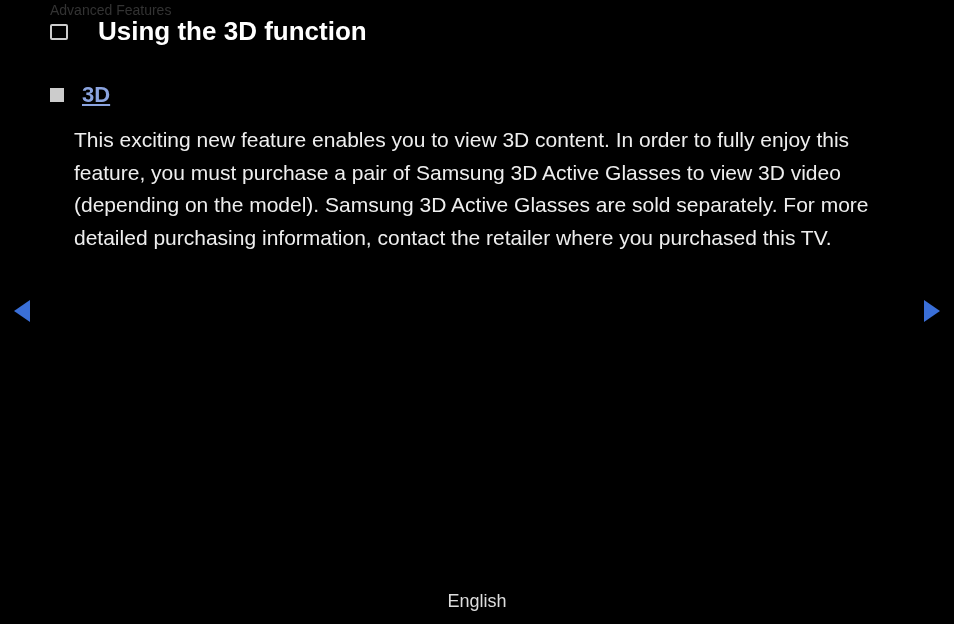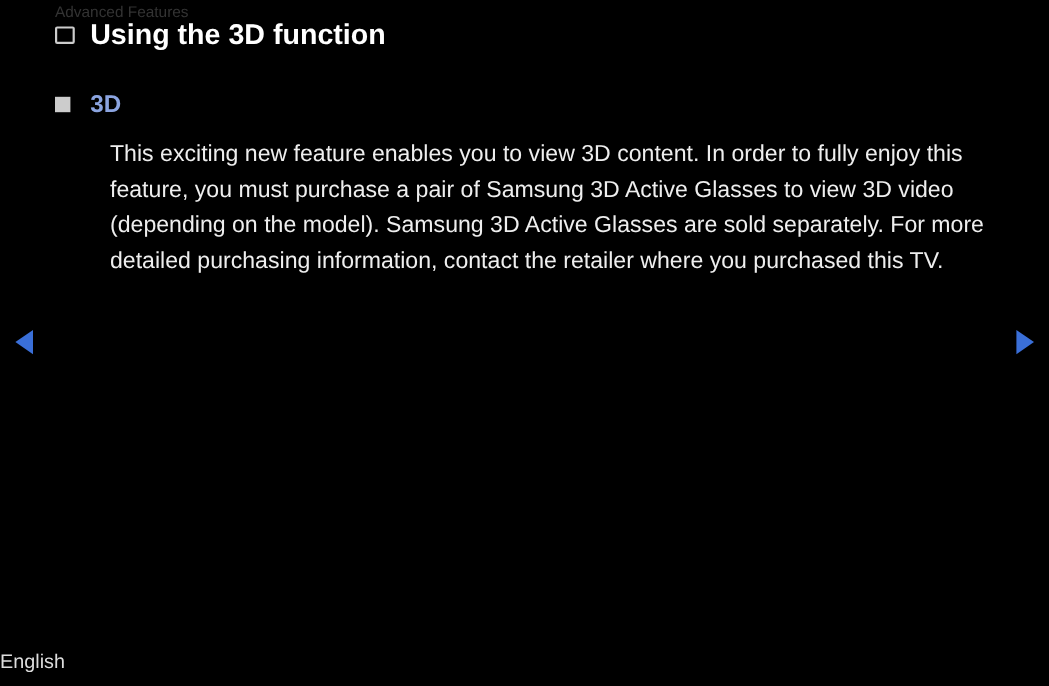--- a/index.html
+++ b/index.html
@@ -22,21 +22,21 @@
       left: 50px;
       font-size: 14px;
       color: #333;
     }
     .page-header {
       position: absolute;
       top: 16px;
       left: 50px;
       display: flex;
       align-items: center;
-      gap: 14px;
+      gap: 30px;
     }
     .book-icon {
       width: 18px;
       height: 16px;
       border: 2px solid #ccc;
       border-radius: 2px;
       position: relative;
       display: inline-block;
     }
     .page-title {
@@ -59,26 +59,27 @@
     .square-bullet {
       width: 14px;
       height: 14px;
       background: #ccc;
       display: inline-block;
     }
     .section-title {
       font-size: 22px;
       font-weight: bold;
       color: #8ba4e0;
+      text-decoration: underline;
     }
     .body-text {
       font-size: 21px;
       line-height: 1.55;
       color: #eee;
-      margin-left: 50px;
+      margin-left: 24px;
       font-weight: 400;
     }
     .nav-left {
       position: absolute;
       left: 14px;
       top: 300px;
       cursor: pointer;
     }
     .nav-right {
       position: absolute;
@@ -96,20 +97,21 @@
       border-right: 16px solid #3a6fd8;
     }
     .arrow-right {
       border-left: 16px solid #3a6fd8;
     }
     .footer {
       position: absolute;
       bottom: 12px;
       left: 0;
       right: 0;
+      text-align: center;
       font-size: 18px;
       color: #ddd;
     }
   </style>
 </head>
 <body>
 
 <div class="breadcrumb">Advanced Features</div>
 
 <div class="page-header">

